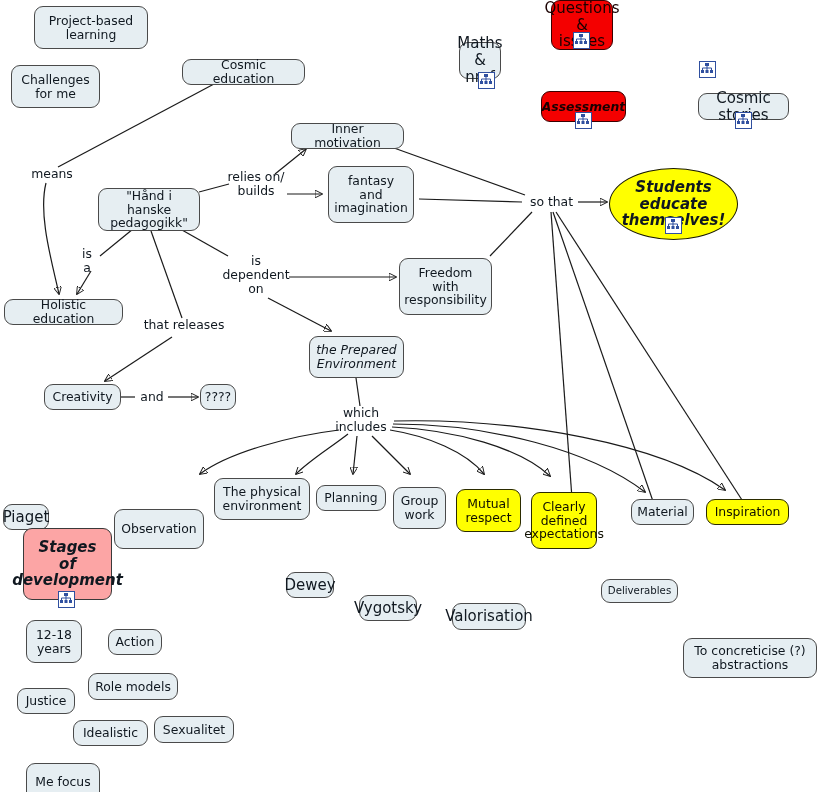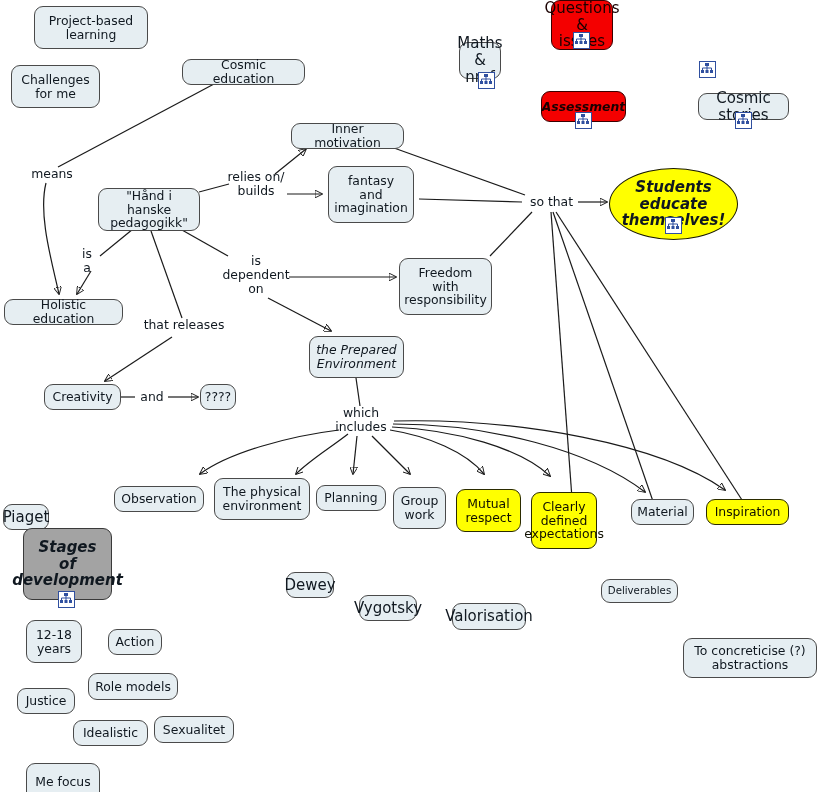--- a/index.html
+++ b/index.html
@@ -50,21 +50,21 @@
     background: #f40000;
     border-color: #3a0000;
     color: #1a0000;
   }
   .node.yellow {
     background: #ffff00;
     border-color: #2b2b00;
     color: #101000;
   }
   .node.gray {
-    background: #a3a3a3;
+    background: #fca5a5;
     border-color: #3a3a3a;
   }
   .node.ellipse {
     border-radius: 50%;
     background: #ffff00;
     border-color: #1a1a00;
   }
   .node.italicbold {
     font-style: italic;
     font-weight: bold;
@@ -256,21 +256,21 @@
 with
 responsibility</div>
 
   <div class="node" style="left:309px; top:336px; width:95px; height:42px;font-style:italic;">the Prepared
 Environment</div>
 
   <div class="node" style="left:44px; top:384px; width:77px; height:26px;">Creativity</div>
 
   <div class="node" style="left:200px; top:384px; width:36px; height:26px;">????</div>
 
-  <div class="node" style="left:114px; top:486px; width:90px; height:26px;">Observation</div>
+  <div class="node" style="left:114px; top:509px; width:90px; height:40px;">Observation</div>
 
   <div class="node" style="left:214px; top:478px; width:96px; height:42px;">The physical
 environment</div>
 
   <div class="node" style="left:316px; top:485px; width:70px; height:26px;">Planning</div>
 
   <div class="node" style="left:393px; top:487px; width:53px; height:42px;">Group
 work</div>
 
   <div class="node yellow" style="left:456px; top:489px; width:65px; height:43px;">Mutual

